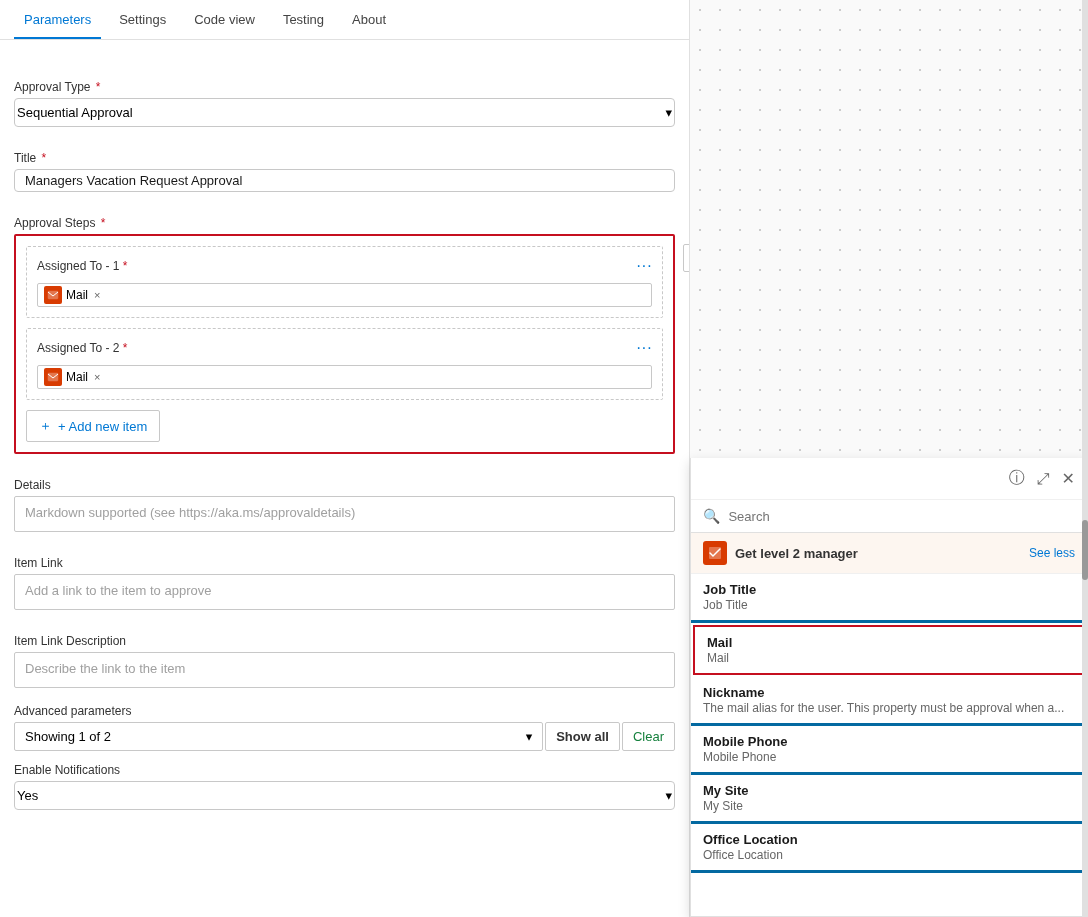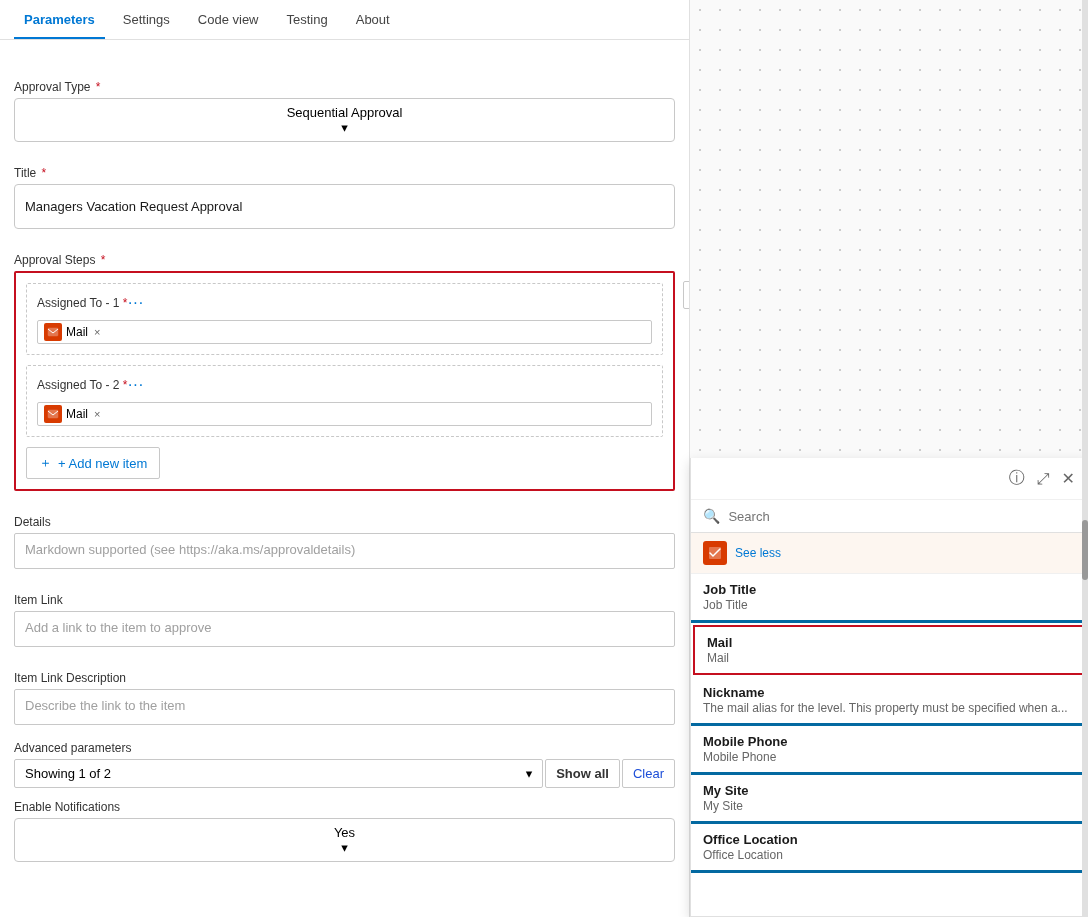--- a/index.html
+++ b/index.html
@@ -51,21 +51,21 @@
       padding: 12px 10px 10px;
       cursor: pointer;
       font-size: 13px;
       color: #444;
       border-bottom: 2px solid transparent;
       margin-right: 8px;
     }
     .tab.active {
       color: #0078d4;
       border-bottom: 2px solid #0078d4;
-      font-weight: 700;
+      font-weight: 400;
     }
 
     
     .form-content {
       padding: 16px 14px;
       flex: 1;
       overflow-y: auto;
     }
 
     .field-label {
@@ -73,39 +73,38 @@
       color: #333;
       margin-bottom: 4px;
       margin-top: 24px;
     }
     .field-label .required { color: #c50f1f; margin-left: 2px; }
 
     .field-input {
       width: 100%;
       border: 1px solid #c8c8c8;
       border-radius: 4px;
-      padding: 14px 10px;
+      padding: 3px 10px;
       font-size: 13px;
       color: #1a1a1a;
       background: #fff;
       outline: none;
     }
 
     .dropdown-field {
       width: 100%;
       border: 1px solid #c8c8c8;
       border-radius: 4px;
-      padding: 6px 10px;
+      padding: 6px 2px;
       font-size: 13px;
       background: #fff;
       display: flex;
       align-items: center;
       justify-content: space-between;
       cursor: pointer;
-      flex-direction: column;
     }
 
     
     .approval-steps-container {
       border: 2px solid #c50f1f;
       border-radius: 2px;
       padding: 10px;
       margin-top: 4px;
     }
 
@@ -113,21 +112,21 @@
       border: 1px dashed #c8c8c8;
       border-radius: 2px;
       padding: 10px;
       margin-bottom: 10px;
       position: relative;
     }
 
     .step-header {
       display: flex;
       align-items: center;
-      justify-content: flex-start;
+      justify-content: space-between;
       margin-bottom: 8px;
     }
     .step-label { font-size: 12px; color: #333; }
     .step-label .required { color: #c50f1f; }
     .step-dots { color: #0078d4; font-size: 16px; cursor: pointer; }
 
     .mail-tag {
       display: inline-flex;
       align-items: center;
       border: 1px solid #c8c8c8;
@@ -210,21 +209,21 @@
       white-space: nowrap;
       font-weight: bold;
     }
     .clear-btn {
       border: 1px solid #c8c8c8;
       background: #fff;
       padding: 6px 10px;
       font-size: 13px;
       cursor: pointer;
       border-radius: 2px;
-      color: #1d4ed8;
+      color: #15803d;
     }
 
     
     .right-panel {
       flex: 1;
       background: #fafafa;
       display: flex;
       flex-direction: column;
       position: relative;
     }
@@ -531,39 +530,40 @@
       <input class="search-input" type="text" placeholder="Search" style="">
     </div>
 
     <div class="context-item">
       <div class="context-icon">
         <svg width="16" height="16" viewBox="0 0 16 16" fill="white" xmlns="http://www.w3.org/2000/svg">
           <rect x="2" y="2" width="12" height="12" rx="1" fill="white" opacity="0.3"></rect>
           <path d="M3 8l3 3 7-7" stroke="white" stroke-width="1.5" fill="none" stroke-linecap="round"></path>
         </svg>
       </div>
+      <span class="context-title">Get level 2 manager</span>
       <button class="see-less-btn">See less</button>
     </div>
 
 
     <div class="list-items">
 
       <div class="list-item">
         <div class="list-item-title">Job Title</div>
         <div class="list-item-subtitle">Job Title</div>
       </div>
 
       <div class="list-item highlighted">
         <div class="list-item-title">Mail</div>
         <div class="list-item-subtitle">Mail</div>
       </div>
 
       <div class="list-item">
         <div class="list-item-title">Nickname</div>
-        <div class="list-item-subtitle">The mail alias for the level. This property must be specified when a...</div>
+        <div class="list-item-subtitle">The mail alias for the user. This property must be approval when a...</div>
       </div>
 
       <div class="list-item">
         <div class="list-item-title">Mobile Phone</div>
         <div class="list-item-subtitle">Mobile Phone</div>
       </div>
 
       <div class="list-item">
         <div class="list-item-title">My Site</div>
         <div class="list-item-subtitle">My Site</div>

